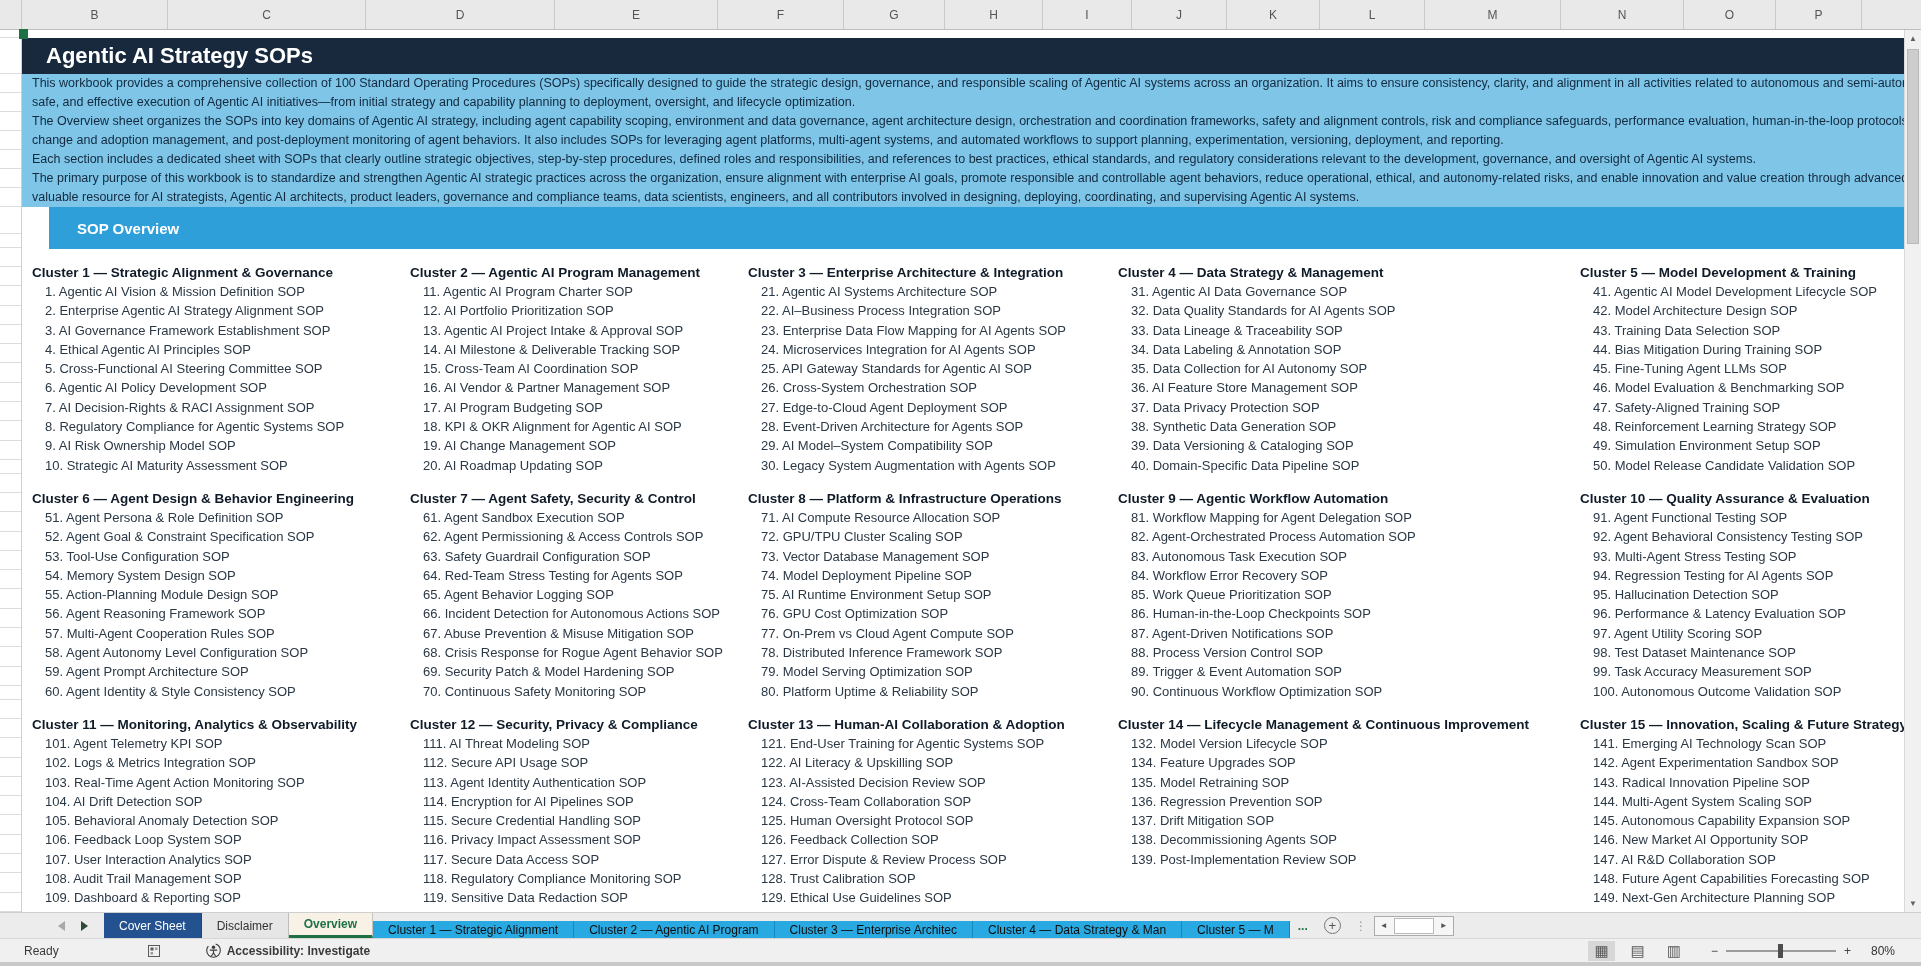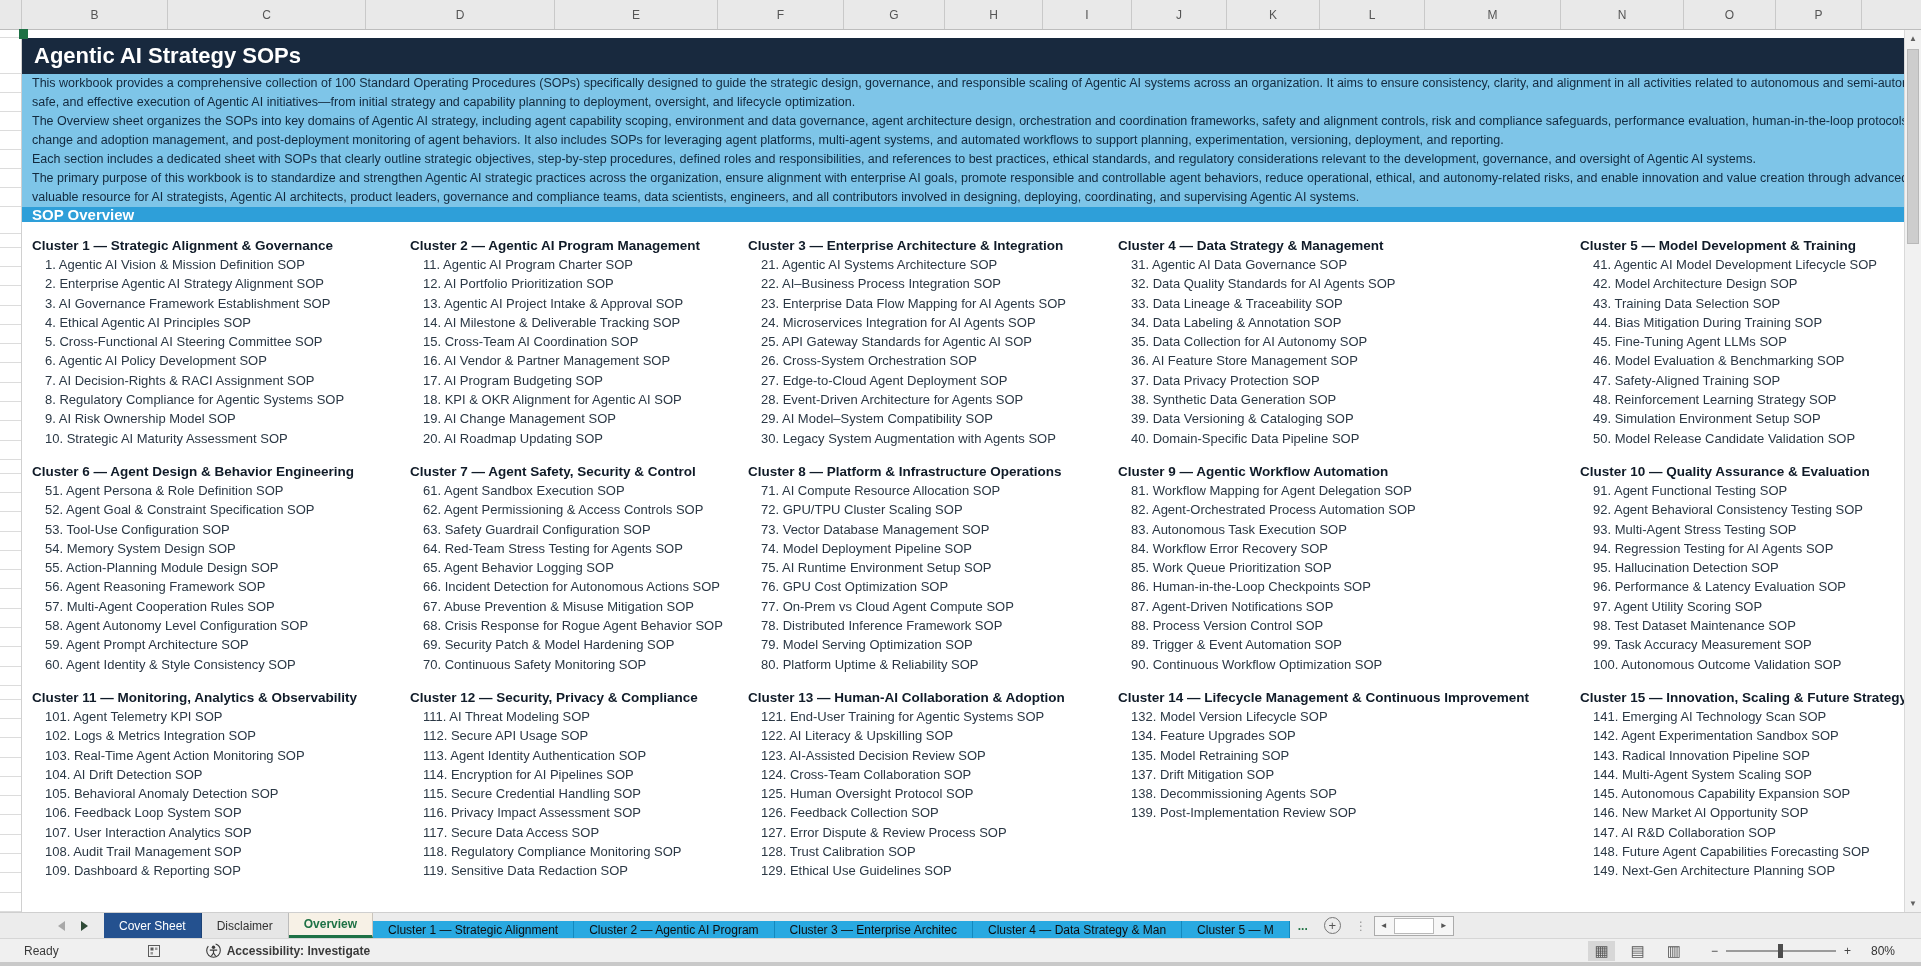--- a/index.html
+++ b/index.html
@@ -17,26 +17,26 @@
   .sel-green { position:absolute; left:19px; top:29px; width:9px; height:10px; background:#1E7145; z-index:6; }
 
   
   .sheet { position:absolute; left:0; top:30px; width:1904px; height:882px; background:#fff; overflow:hidden; }
   .gutter { position:absolute; left:0; top:0; width:22px; height:100%; background:#FFFFFF;
     border-right:1px solid #D0D0D0; }
   .gutter .gcell { border-bottom:1px solid #DCDCDC; }
   .content { position:absolute; left:22px; top:0; right:0; }
   .sliver { height:8px; background:#fff; }
   .titlebar { height:36px; background:#18293E; color:#fff; font-size:22px; font-weight:bold;
-    display:flex; align-items:center; padding-left:12px; white-space:nowrap; overflow:hidden; }
+    display:flex; align-items:center; padding-left:24px; white-space:nowrap; overflow:hidden; }
   .desc { background:#7EC5E8; padding-left:10px; }
   .desc-line { height:19px; line-height:19px; font-size:12.5px; color:#12293E;
     white-space:nowrap; overflow:hidden; }
-  .sopbar { height:15px; background:#2E9FD9; color:#fff; font-weight:bold; font-size:15px;
-    display:flex; align-items:center; padding-left:10px; }
+  .sopbar { height:42px; background:#2E9FD9; color:#fff; font-weight:bold; font-size:15px;
+    display:flex; align-items:center; padding-left:28px;margin-left:27px; }
   .gap14 { height:14px; background:#fff; }
   .band { position:relative; background:#fff; }
   .band.tall { height:212px; } .band.short { height:193px; }
   .cluster-col { position:absolute; top:0; }
   .cluster-title { font-weight:bold; font-size:13.5px; color:#101B28; height:19px; line-height:19px; white-space:nowrap; }
   .sop-item { height:19.3px; line-height:19.3px; font-size:13px; color:#2B3845; padding-left:13px; white-space:nowrap; }
 
   
   .vscroll { position:absolute; right:0; top:30px; width:17px; height:882px; background:#F1F1F1;
     border-left:1px solid #D9D9D9; }
@@ -344,20 +344,21 @@
             <div class="sop-item">126. Feedback Collection SOP</div>
             <div class="sop-item">127. Error Dispute &amp; Review Process SOP</div>
             <div class="sop-item">128. Trust Calibration SOP</div>
             <div class="sop-item">129. Ethical Use Guidelines SOP</div>
           </div>
           <div class="cluster-col" style="left: 1096px;">
             <div class="cluster-title">Cluster 14 — Lifecycle Management &amp; Continuous Improvement</div>
             <div class="sop-item">132. Model Version Lifecycle SOP</div>
             <div class="sop-item">134. Feature Upgrades SOP</div>
             <div class="sop-item">135. Model Retraining SOP</div>
+            <div class="sop-item">136. Regression Prevention SOP</div>
             <div class="sop-item">137. Drift Mitigation SOP</div>
             <div class="sop-item">138. Decommissioning Agents SOP</div>
             <div class="sop-item">139. Post-Implementation Review SOP</div>
           </div>
           <div class="cluster-col" style="left: 1558px;">
             <div class="cluster-title">Cluster 15 — Innovation, Scaling &amp; Future Strategy</div>
             <div class="sop-item">141. Emerging AI Technology Scan SOP</div>
             <div class="sop-item">142. Agent Experimentation Sandbox SOP</div>
             <div class="sop-item">143. Radical Innovation Pipeline SOP</div>
             <div class="sop-item">144. Multi-Agent System Scaling SOP</div>

